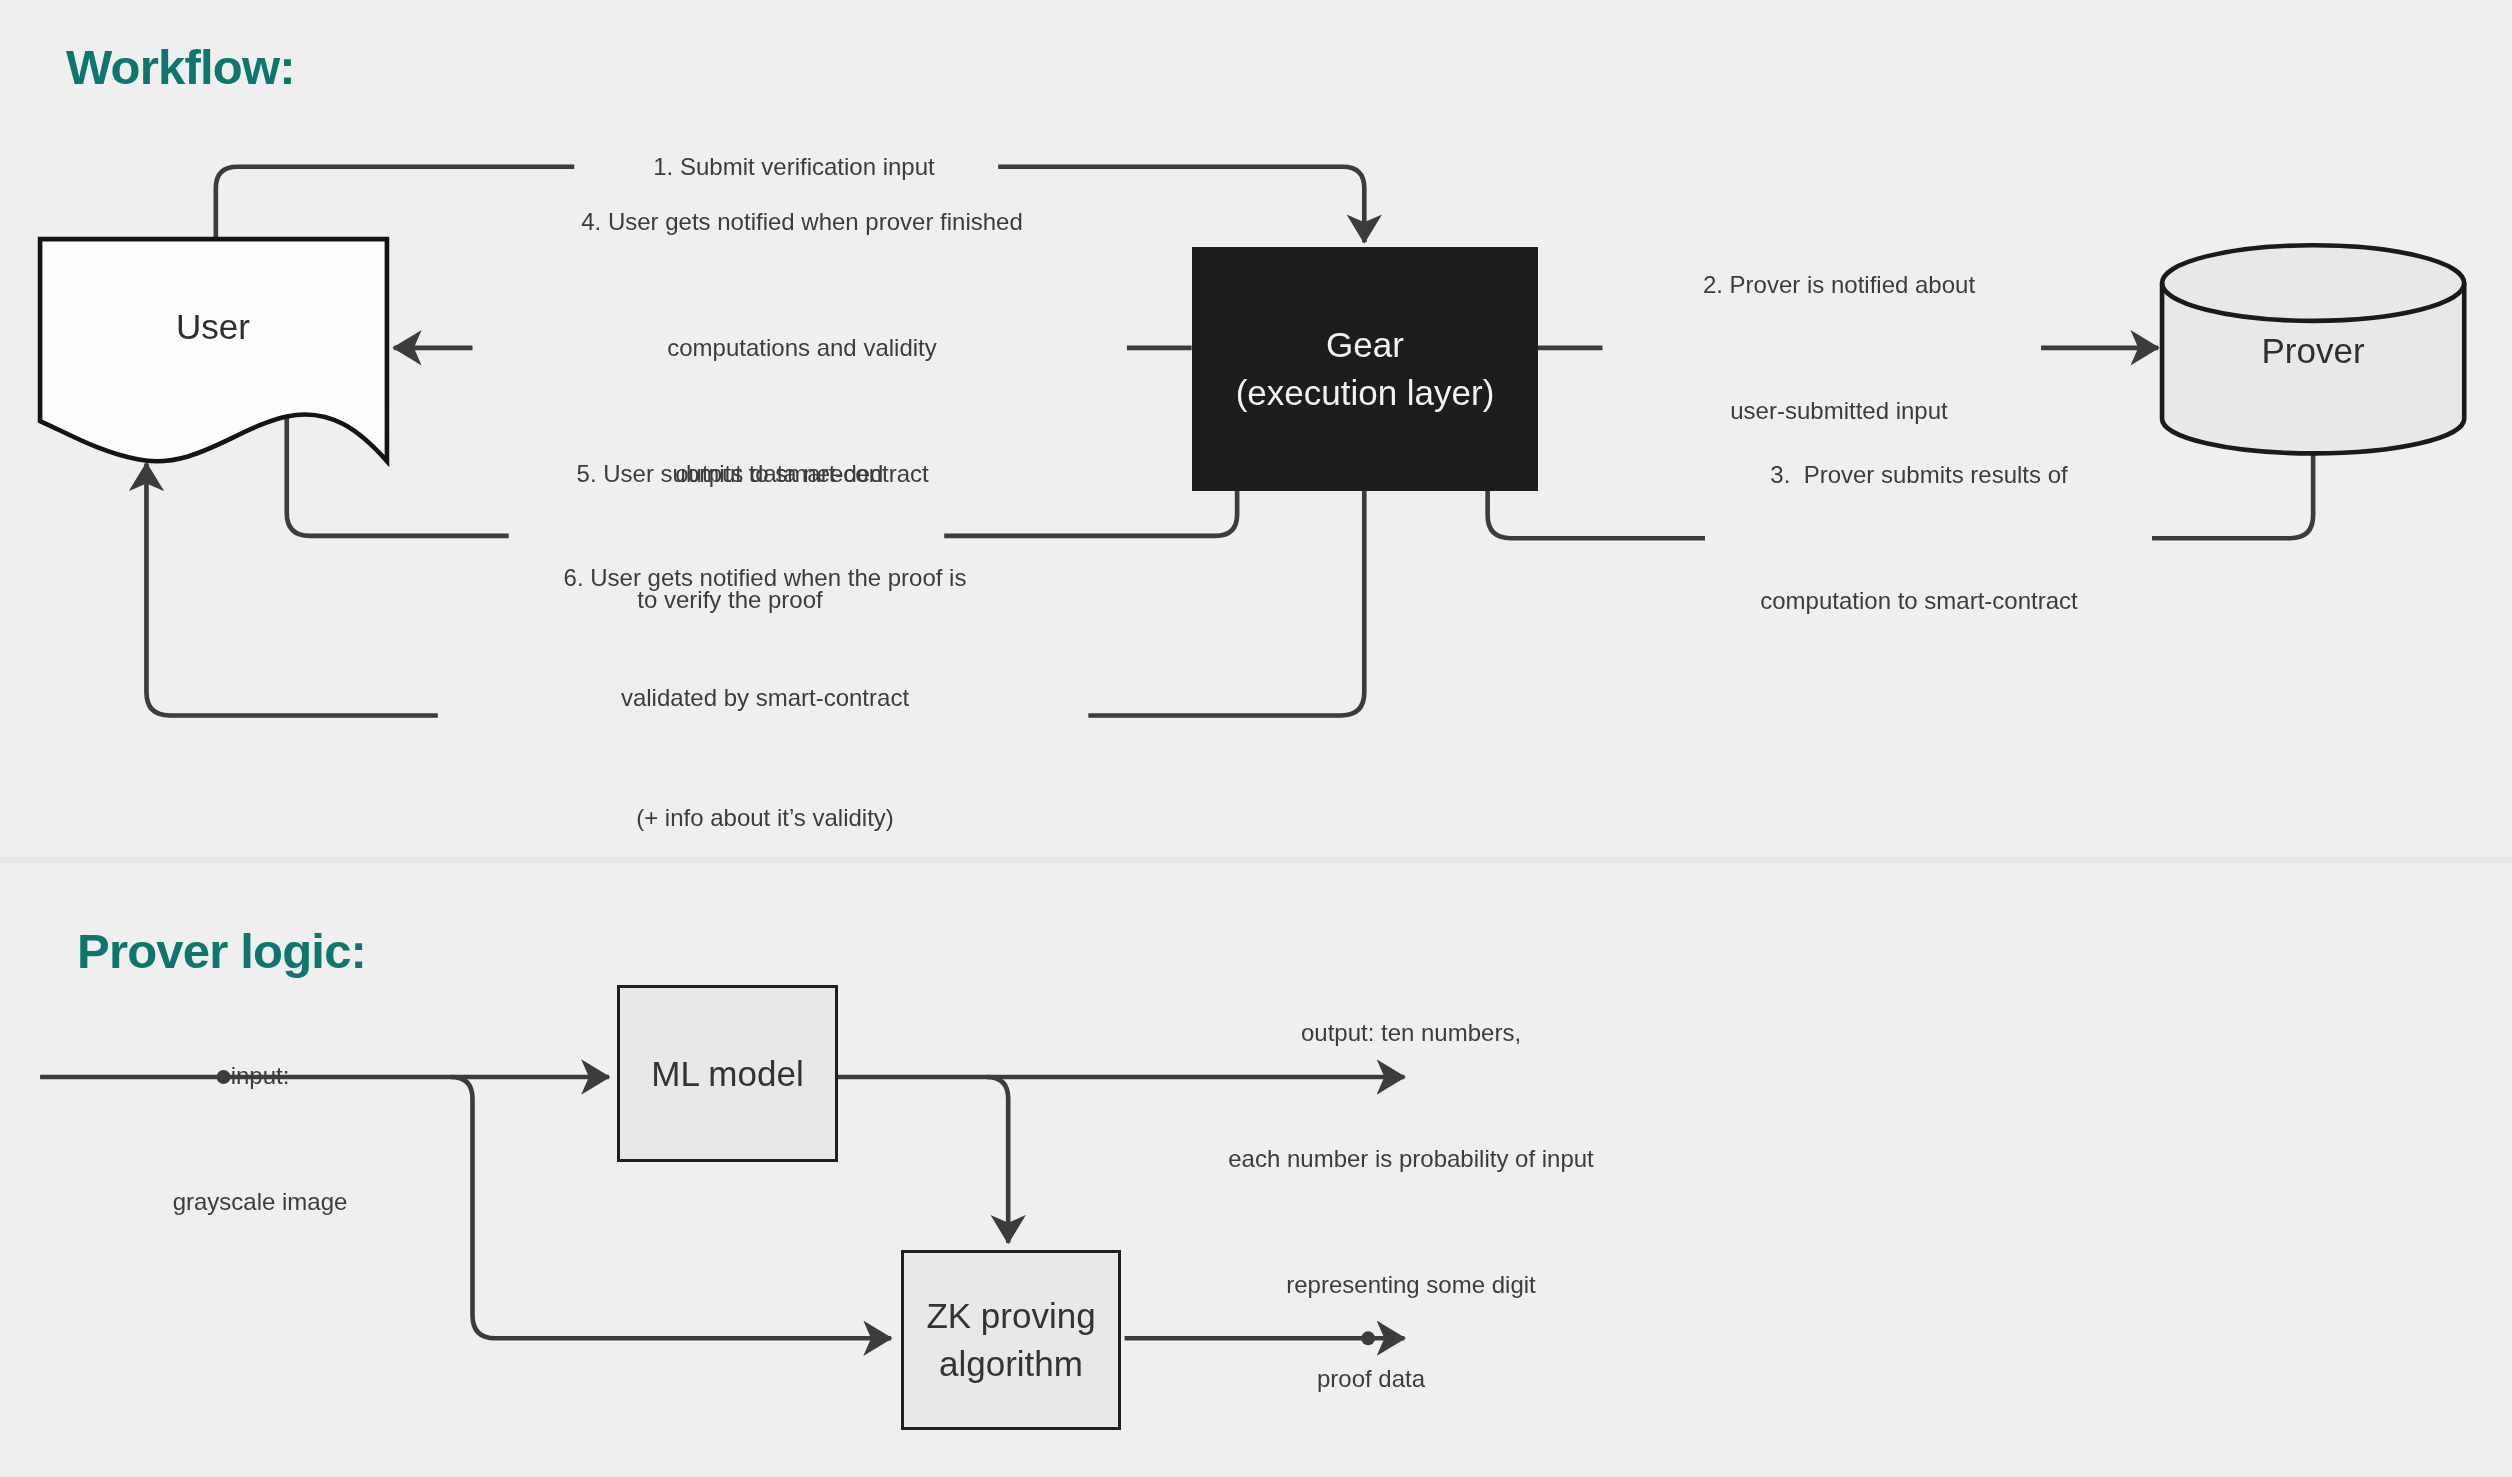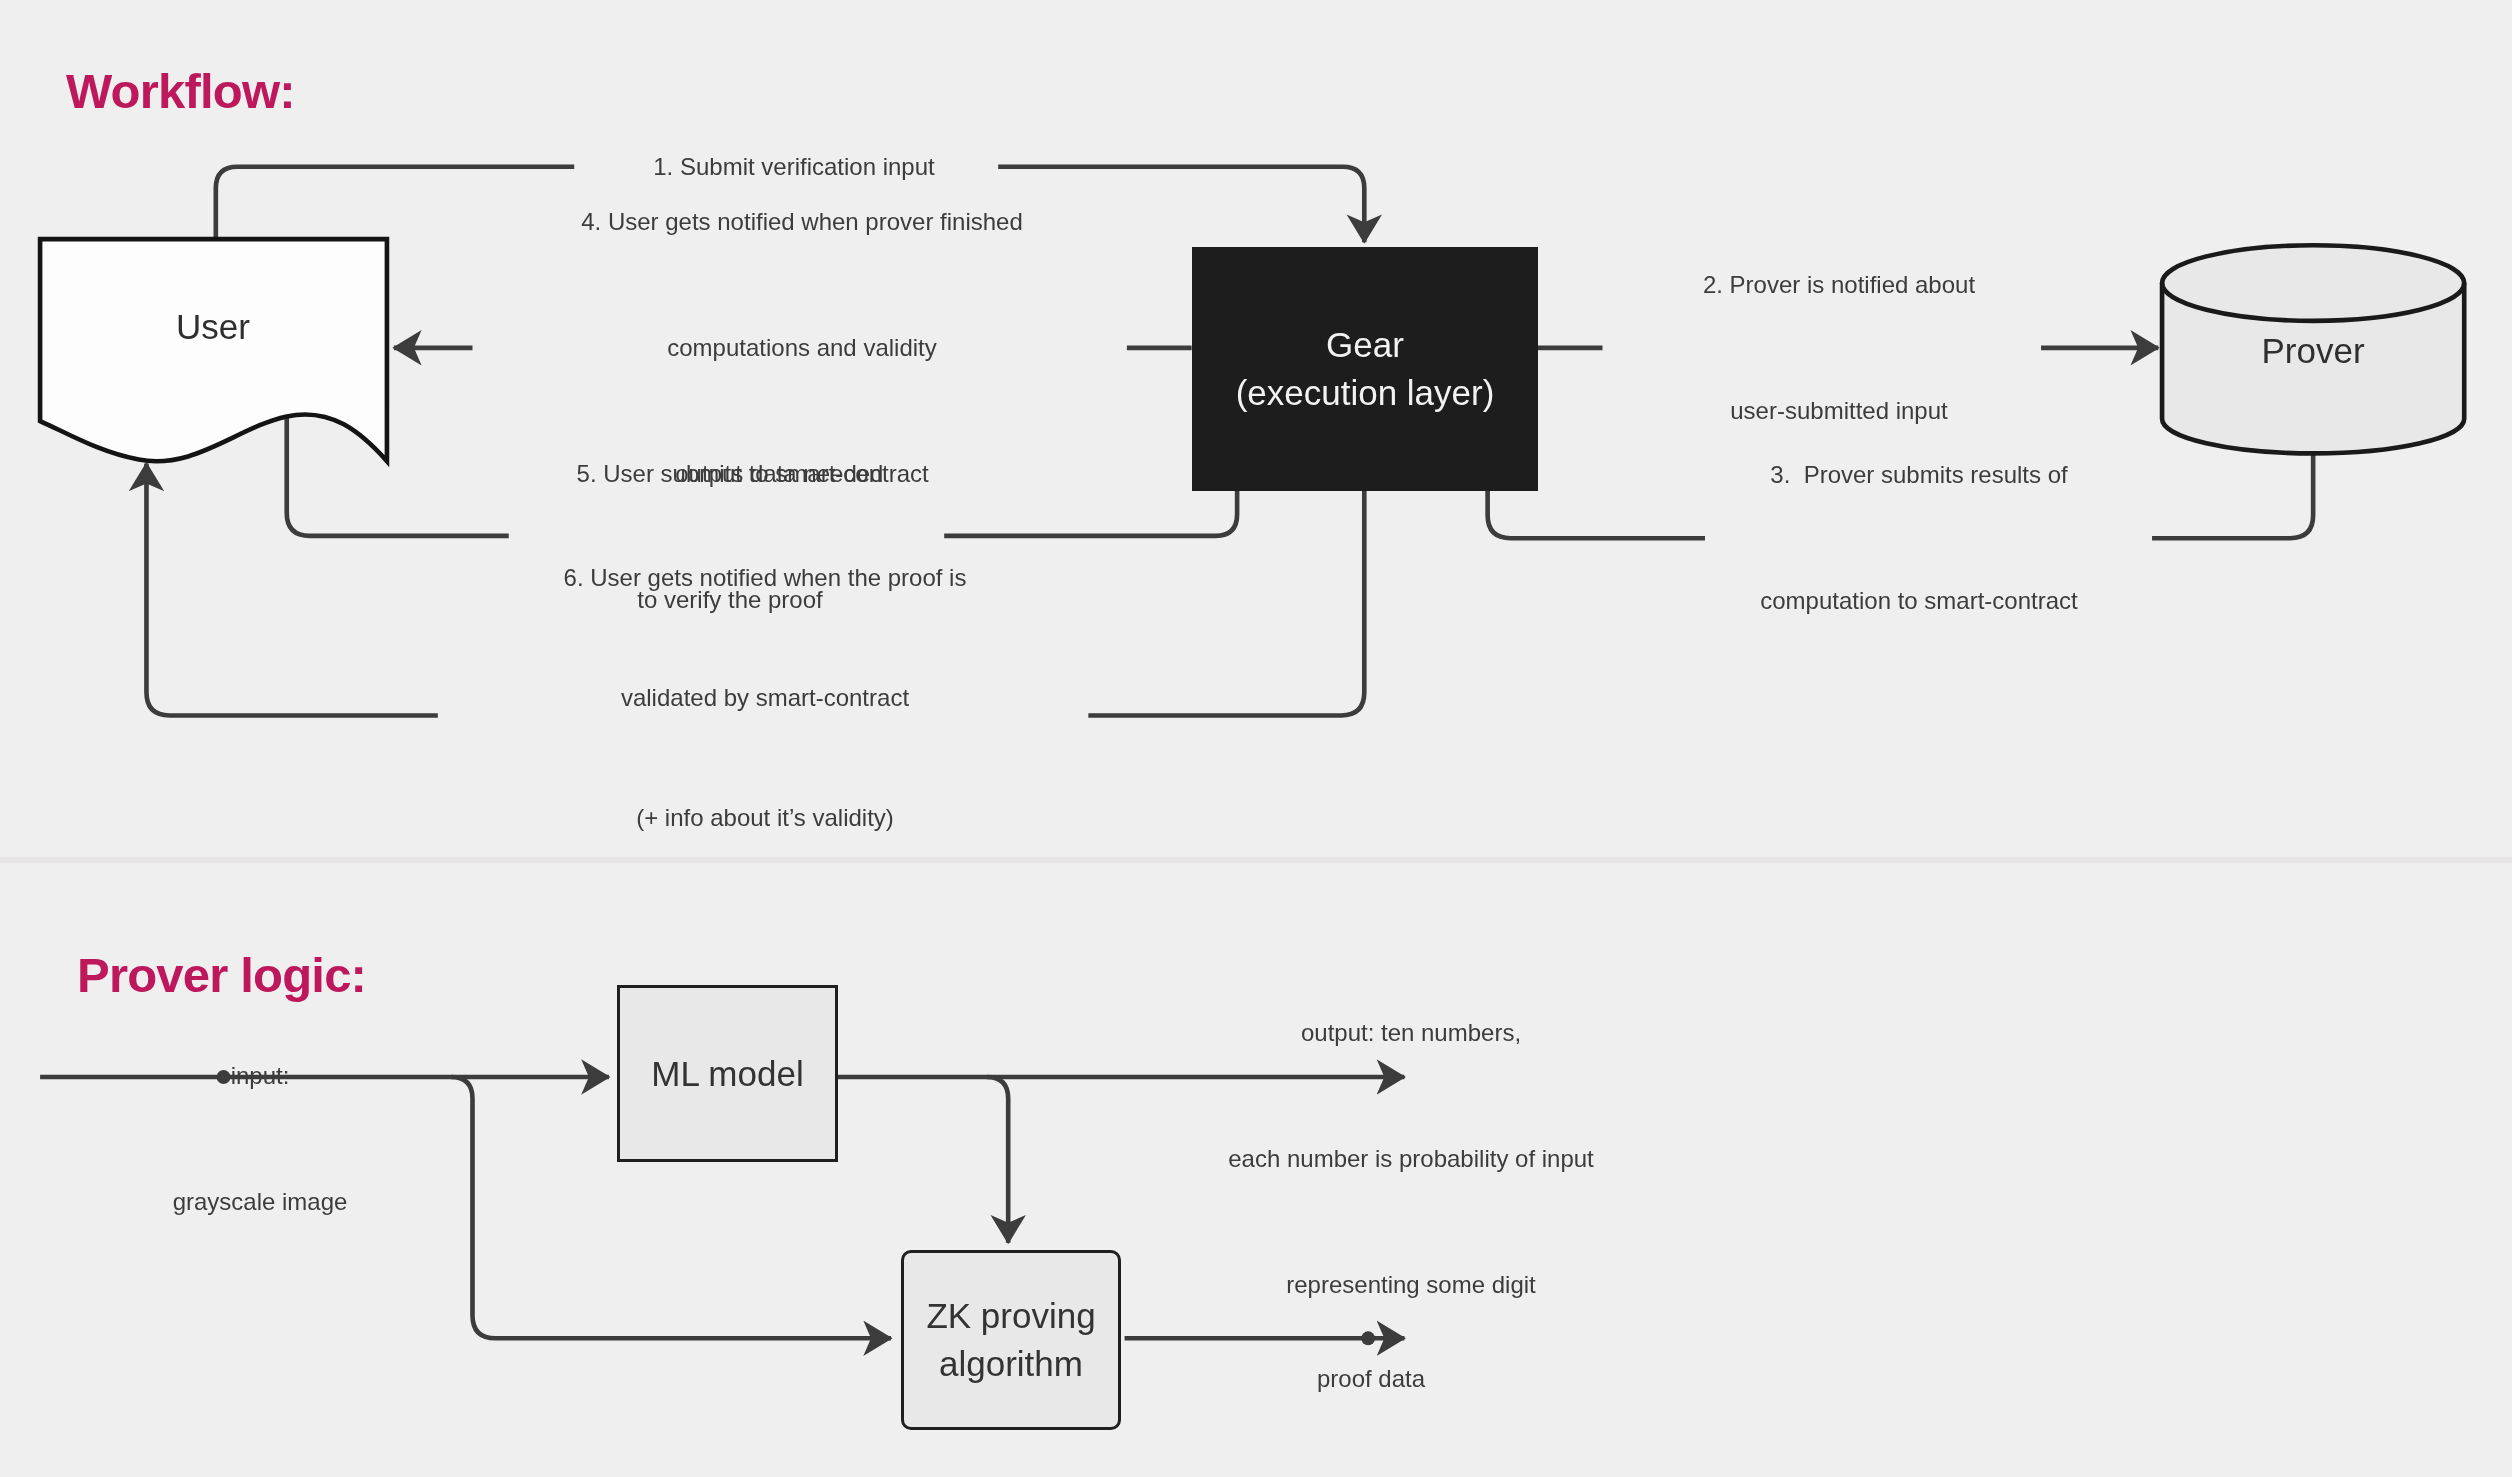--- a/index.html
+++ b/index.html
@@ -4,22 +4,22 @@
 <style>
   html,body{margin:0;padding:0;background:#f0efef;}
   .stage{
     position:relative;width:2512px;height:1478px;overflow:hidden;
     background:#f0efef;
     font-family:"Liberation Sans","DejaVu Sans",sans-serif;
     color:#3c3c3c;
   }
   svg.wires{position:absolute;left:0;top:0;}
   .sec-title{
-    position:absolute;font-size:49px;font-weight:bold;color:#be185d;
-    letter-spacing:-0.8px;white-space:pre;margin-top:24px;
+    position:absolute;font-size:49px;font-weight:bold;color:#0f766e;
+    letter-spacing:-0.8px;white-space:pre;
   }
   .lbl{
     position:absolute;transform:translate(-50%,-50%);
     text-align:center;font-size:24px;line-height:42px;color:#3c3c3c;
     white-space:pre;
   }
   .node-label{
     position:absolute;transform:translate(-50%,-50%);
     font-size:35px;color:#2f2f2f;white-space:pre;text-align:center;
   }
@@ -141,21 +141,21 @@
   <div class="box light" style="left:617px;top:985px;width:221px;height:177px;">
     <div>ML model</div>
   </div>
 
   <div class="lbl" style="left:1411px;top:1159px;line-height:42px;">
     <div>output: ten numbers,</div>
     <div>each number is probability of input</div>
     <div>representing some digit</div>
   </div>
 
-  <div class="box light" style="left:901px;top:1250px;width:220px;height:180px;border-radius:10px;">
+  <div class="box light" style="left:901px;top:1250px;width:220px;height:180px;">
     <div>ZK proving</div>
     <div>algorithm</div>
   </div>
 
   <div class="lbl" style="left:1371px;top:1379px;">
     <div>proof data</div>
   </div>
 
 </div>
 

